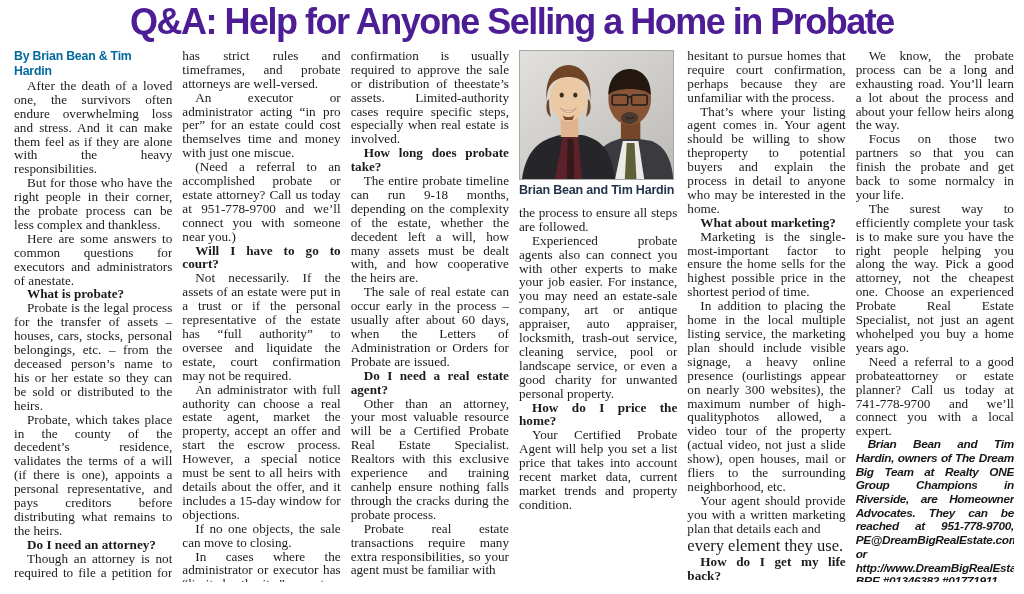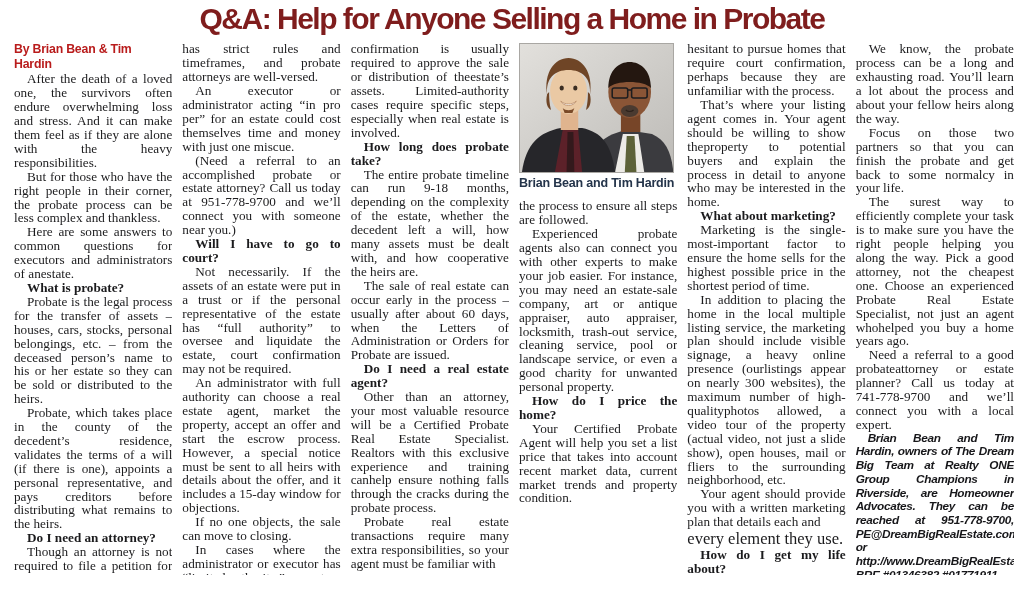--- a/index.html
+++ b/index.html
@@ -2,42 +2,42 @@
 <html lang="en"><head>
 <meta charset="utf-8">
 <style>
   html, body { margin:0; padding:0; background:#ffffff; }
   .page {
     position:relative; width:1024px; height:594px; background:#fff;
     overflow:hidden;
   }
   .headline {
     font-family:"Liberation Sans", sans-serif;
-    font-weight:bold; font-size:30px; line-height:1.08;
+    font-weight:bold; font-size:36px; line-height:1.08;
     letter-spacing:-1.5px; text-align:center;
-    color:#7f1d1d; margin:0; padding:3px 6px 0 6px;
+    color:#4c1d95; margin:0; padding:3px 6px 0 6px;
   }
   .columns {
     display:flex; gap:10px; box-sizing:border-box;
     padding:7px 10px 0 14px; height:540px; overflow:hidden;
   }
   .col {
     flex:1 1 0; overflow:hidden;
     font-family:"Liberation Serif", serif;
     font-size:13.2px; line-height:13.9px; color:#1b1b1d;
     text-align:justify; hyphens:auto; -webkit-hyphens:auto;
   }
   .col p { margin:0; }
   .para, .heading { text-indent:13px; }
   .cont { text-indent:0; }
   .heading { font-weight:bold; }
   .byline {
     font-family:"Liberation Sans", sans-serif; font-weight:bold;
     font-size:12.3px; line-height:15px; letter-spacing:-0.2px;
-    text-indent:0; text-align:left; margin-bottom:2px; color:#b91c1c;
+    text-indent:0; text-align:left; margin-bottom:2px; color:#0369a1;
   }
   .big { font-size:16.5px; line-height:19px; text-indent:0; margin-top:2px; }
   .bio {
     font-family:"Liberation Sans", sans-serif; font-style:italic; font-weight:bold;
     font-size:11.8px; line-height:13.7px; letter-spacing:-0.3px;
     text-indent:12px; margin-top:7px; color:#17171a;
   }
   .photo-fig { margin:1px 3px 0 0; }
   .photo-fig svg {
     display:block; width:100%; height:130px;
@@ -133,21 +133,21 @@
         <p class="para">Your Certified Probate Agent will help you set a list price that takes into account recent market data, current market trends and property condition.</p>
       </div>
       <div class="col">
         <p class="cont">hesitant to pursue homes that require court confirmation, perhaps because they are unfamiliar with the process.</p>
         <p class="para">That’s where your listing agent comes in. Your agent should be willing to show theproperty to potential buyers and explain the process in detail to anyone who may be interested in the home.</p>
         <p class="heading">What about marketing?</p>
         <p class="para">Marketing is the single-most-important factor to ensure the home sells for the highest possible price in the shortest period of time.</p>
         <p class="para">In addition to placing the home in the local multiple listing service, the marketing plan should include visible signage, a heavy online presence (ourlistings appear on nearly 300 websites), the maximum number of high-qualityphotos allowed, a video tour of the property (actual video, not just a slide show), open houses, mail or fliers to the surrounding neighborhood, etc.</p>
         <p class="para">Your agent should provide you with a written marketing plan that details each and</p>
         <p class="big">every element they use.</p>
-        <p class="heading">How do I get my life about?</p>
+        <p class="heading">How do I get my life back?</p>
       </div>
       <div class="col">
         <p class="para">We know, the probate process can be a long and exhausting road. You’ll learn a lot about the process and about your fellow heirs along the way.</p>
         <p class="para">Focus on those two partners so that you can finish the probate and get back to some normalcy in your life.</p>
         <p class="para">The surest way to efficiently complete your task is to make sure you have the right people helping you along the way. Pick a good attorney, not the cheapest one. Choose an experienced Probate Real Estate Specialist, not just an agent whohelped you buy a home years ago.</p>
         <p class="para">Need a referral to a good probateattorney or estate planner? Call us today at 741-778-9700 and we’ll connect you with a local expert.</p>
         <p class="bio">Brian Bean and Tim Hardin, owners of The Dream Big Team at Realty ONE Group Champions in Riverside, are Homeowner Advocates. They can be reached at 951-778-9700, PE@DreamBigRealEstate.com or http://www.DreamBigRealEstate.com. BRE #01346382 #01771911</p>
       </div>
     </div>
 </div>

